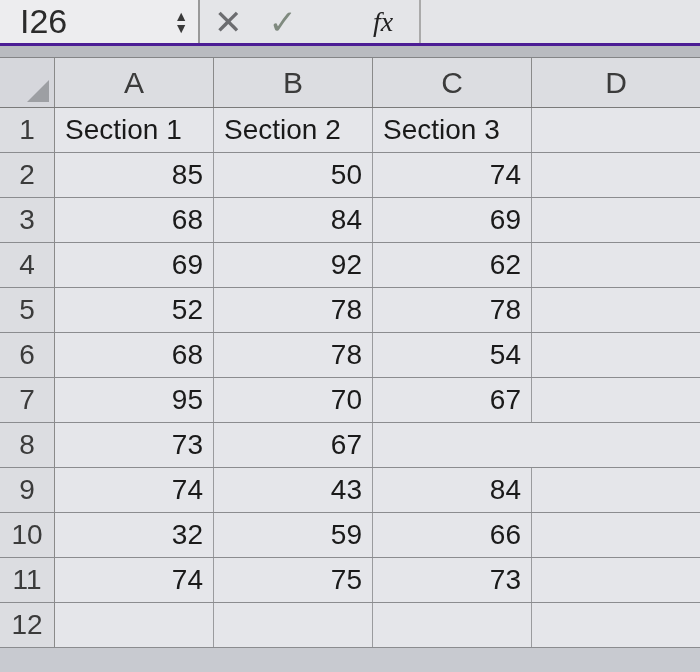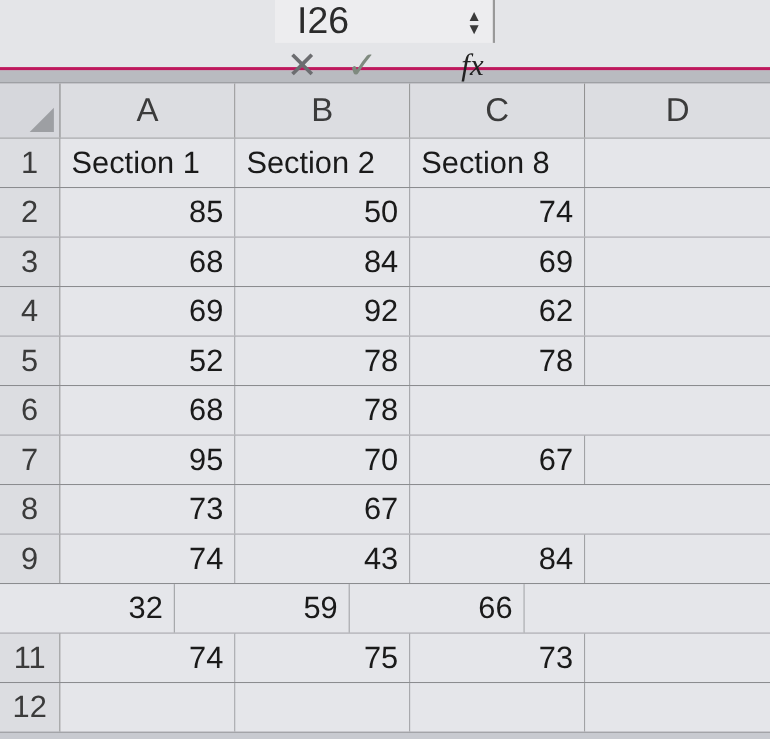--- a/index.html
+++ b/index.html
@@ -8,24 +8,23 @@
       background: #c8cad0;
       width: 700px;
       height: 672px;
       overflow: hidden;
       color: #1a1a1a;
     }
     
     .formula-bar {
       display: flex;
       align-items: center;
-      height: 64px;
+      height: 46px;
       background: #e4e5e8;
-      border-bottom: 3px solid #be185d;
-      flex-direction: column;
+      border-bottom: 3px solid #4c1d95;
     }
     .name-box {
       display: flex;
       align-items: center;
       justify-content: space-between;
       width: 200px;
       height: 100%;
       padding: 0 10px 0 20px;
       border-right: 2px solid #999;
       background: #ededef;
@@ -174,21 +173,21 @@
   <div class="col-header">C</div>
   <div class="col-header">D</div>
 </div>
 
 <div class="grid">
 
   <div class="row">
     <div class="row-header">1</div>
     <div class="cell text">Section 1</div>
     <div class="cell text">Section 2</div>
-    <div class="cell text">Section 8</div>
+    <div class="cell text">Section 3</div>
     <div class="cell last"></div>
   </div>
 
   <div class="row">
     <div class="row-header">2</div>
     <div class="cell num">85</div>
     <div class="cell num">50</div>
     <div class="cell num">74</div>
     <div class="cell last"></div>
   </div>
@@ -210,20 +209,21 @@
     <div class="row-header">5</div>
     <div class="cell num">52</div>
     <div class="cell num">78</div>
     <div class="cell num">78</div>
     <div class="cell last"></div>
   </div>
   <div class="row">
     <div class="row-header">6</div>
     <div class="cell num">68</div>
     <div class="cell num">78</div>
+    <div class="cell num">54</div>
     <div class="cell last"></div>
   </div>
   <div class="row">
     <div class="row-header">7</div>
     <div class="cell num">95</div>
     <div class="cell num">70</div>
     <div class="cell num">67</div>
     <div class="cell last"></div>
   </div>
   <div class="row">
@@ -233,20 +233,21 @@
     <div class="cell last"></div>
   </div>
   <div class="row">
     <div class="row-header">9</div>
     <div class="cell num">74</div>
     <div class="cell num">43</div>
     <div class="cell num">84</div>
     <div class="cell last"></div>
   </div>
   <div class="row">
+    <div class="row-header">10</div>
     <div class="cell num">32</div>
     <div class="cell num">59</div>
     <div class="cell num">66</div>
     <div class="cell last"></div>
   </div>
   <div class="row">
     <div class="row-header">11</div>
     <div class="cell num">74</div>
     <div class="cell num">75</div>
     <div class="cell num">73</div>

